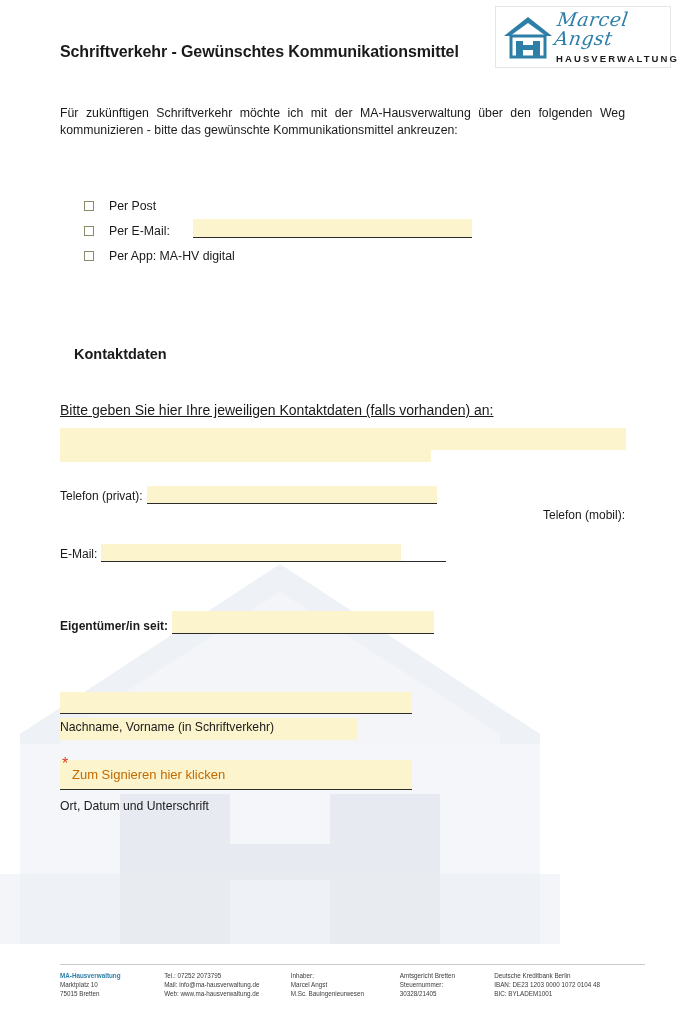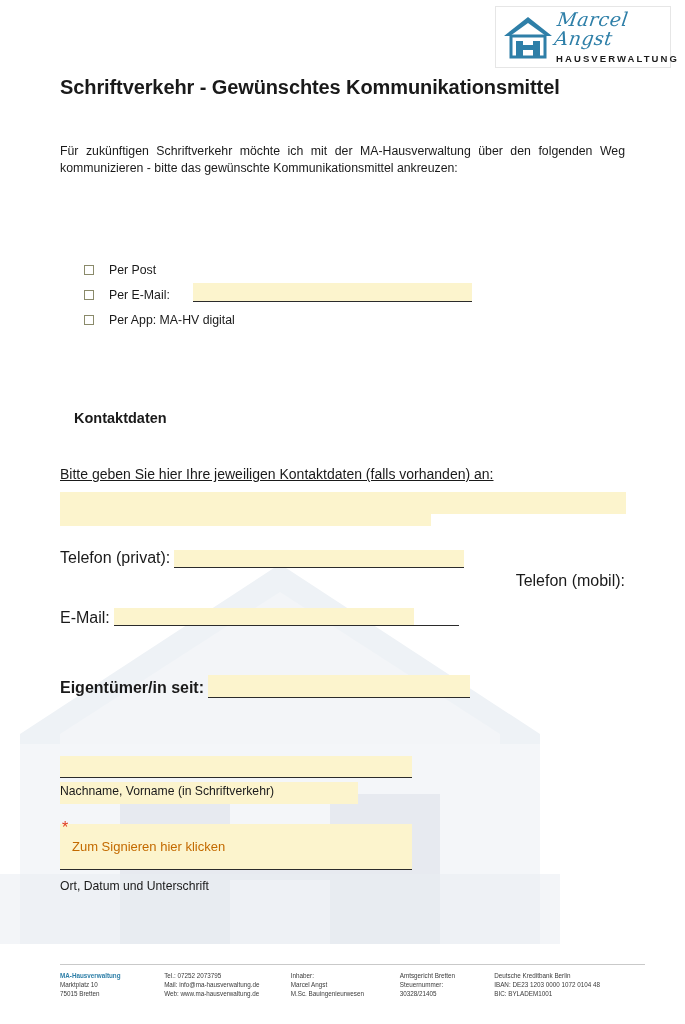--- a/index.html
+++ b/index.html
@@ -74,39 +74,39 @@
 
   
   .page {
     position: relative;
     z-index: 2;
     padding: 0 60px;
     box-sizing: border-box;
   }
 
   h1.doc-title {
-    font-size: 20px;
+    font-size: 16px;
     font-weight: bold;
     margin: 0;
-    padding-top: 76px;
+    padding-top: 43px;
     letter-spacing: -0.1px;
   }
 
   p.intro {
     font-size: 12.3px;
     line-height: 17px;
     text-align: justify;
     margin: 44px 4px 0 0;
     width: 100%;
     color: #1a1a1a;
   }
 
   
   .options {
-    margin-top: 80px;
+    margin-top: 54px;
     position: relative;
   }
   .opt-row {
     display: flex;
     align-items: center;
     height: 25px;
     position: relative;
   }
   .checkbox {
     width: 8px;
@@ -161,21 +161,21 @@
     background: #fcf4cd;
   }
 
   .field-row {
     position: relative;
     height: 28px;
     display: flex;
     align-items: flex-end;
   }
   .field-label {
-    font-size: 16px;
+    font-size: 12px;
     white-space: nowrap;
     padding-bottom: 1px;
   }
   .field-label.bold {
     font-weight: bold;
   }
   .field-line {
     position: relative;
     flex: 1;
     height: 15px;
@@ -218,21 +218,21 @@
   }
 
   .sign-block {
     margin-top: 26px;
     position: relative;
     width: 352px;
   }
   .sign-field {
     background: #fcf4cd;
     border-bottom: 1px solid #2b2b2b;
-    height: 46px;
+    height: 30px;
     display: flex;
     align-items: center;
     padding-left: 12px;
     box-sizing: border-box;
   }
   .sign-star {
     position: absolute;
     left: 2px;
     top: -4px;
     color: #e03a1e;

